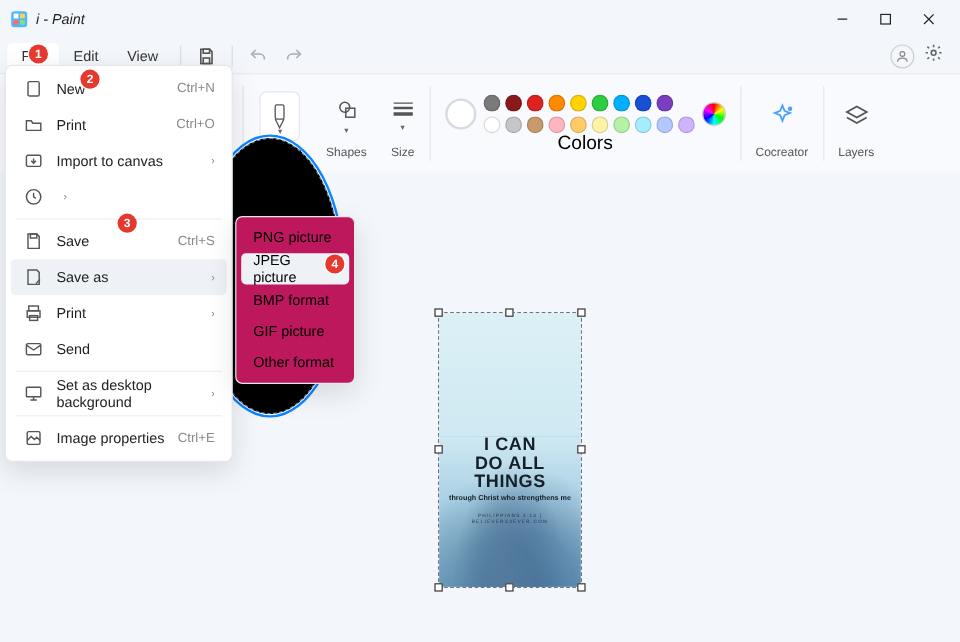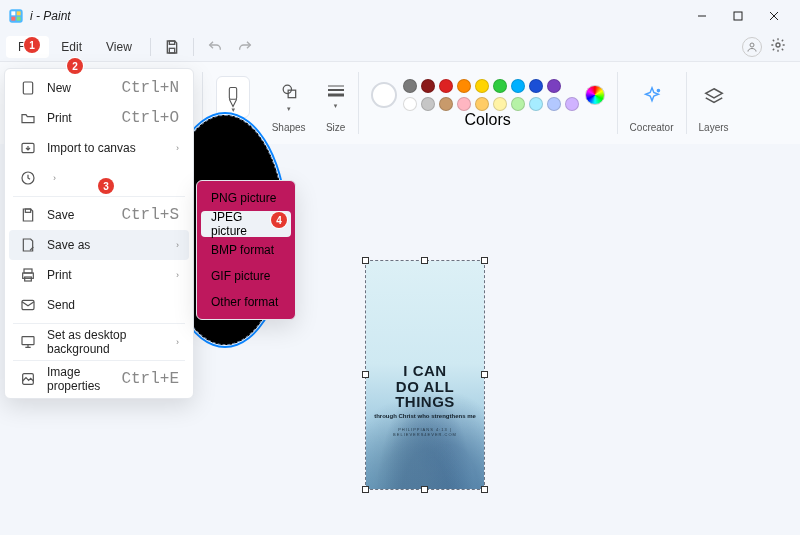--- a/index.html
+++ b/index.html
@@ -26,26 +26,26 @@
 .ribbtn { width: 34px; height: 42px; border: 1px solid #e3e7ee; border-radius: 6px; background: #fff; display:flex; flex-direction:column; align-items:center; justify-content:center; position:relative; }
 .ribbtn .drop { font-size: 7px; color:#666; position:absolute; bottom:3px; }
 .colors { display:flex; flex-direction:column; align-items:center; justify-content:center; padding:4px 10px 2px; }
 .crow { display:flex; gap:4px; }
 .sw { width:14px; height:14px; border-radius:50%; border:1px solid rgba(0,0,0,.15); }
 .sw.sel { outline:2px solid #0a84ff; outline-offset:1px; }
 .bigsw { width:26px; height:26px; border-radius:50%; border:2px solid #d6dae1; }
 .bigsw.sel { border-color:#0a84ff; }
 .colgrid { display:flex; gap:4px; flex-direction:column; margin:0 6px; }
 .rainbow { width:20px; height:20px; border-radius:50%; background:conic-gradient(red,yellow,lime,cyan,blue,magenta,red); border:1px solid #ccc; }
-.filemenu { position:absolute; left:4px; top:68px; width:190px; background:#fff; border:1px solid #e4e7ec; border-radius:6px; box-shadow:0 8px 24px rgba(0,0,0,.12); padding:4px 0; z-index:20; }
+.filemenu { position:absolute; left:4px; top:54px; width:190px; background:#fff; border:1px solid #e4e7ec; border-radius:6px; box-shadow:0 8px 24px rgba(0,0,0,.12); padding:4px 0; z-index:20; }
 .mrow { display:flex; align-items:center; height:30px; padding:0 10px; font-size:12px; color:#222; border-radius:4px; margin:0 4px; }
 .mrow.hl { background:#eef2f7;justify-content:space-between; }
 .mrow .micon { width:18px; height:18px; margin-right:10px; color:#555; display:flex;align-items:center;justify-content:center; flex-shrink:0;}
 .mrow .mlabel { flex:1; }
-.mrow .mshort { font-size:16px; color:#888; margin-left:6px;font-family:Liberation Mono, monospace; }
+.mrow .mshort { font-size:11px; color:#888; margin-left:6px; }
 .mrow .marrow { font-size:9px; color:#888; margin-left:6px; }
 .msubsep { height:1px; background:#eceff3; margin:3px 8px; }
 .submenu { position:absolute; left:196px; top:180px; width:100px; background:#be185d; border:1px solid #e4e7ec; border-radius:6px; box-shadow:0 8px 24px rgba(0,0,0,.12); padding:4px 0; z-index:21; }
 .submenu .srow { height:26px; display:flex; align-items:center; padding:0 10px; font-size:12px; border-radius:4px; margin:0 4px;}
 .submenu .srow.hl { background:#eef2f7; }
 .callout { position:absolute; width:16px; height:16px; border-radius:50%; background:#e5392f; color:#fff; font-size:10px; font-weight:bold; display:flex; align-items:center; justify-content:center; z-index:30; box-shadow:0 0 0 1px #fff; }
 .canvasArea { position:absolute; left:200px; right:0; top:145px; bottom:0; }
 .sel { position:absolute; left:165px; top:115px; width:120px; height:230px; border:1px dashed #6b7280; }
 .handle { position:absolute; width:7px; height:7px; background:#fff; border:1px solid #333; }
 .h-nw{left:-4px;top:-4px}.h-n{left:calc(50% - 4px);top:-4px}.h-ne{right:-4px;top:-4px}

